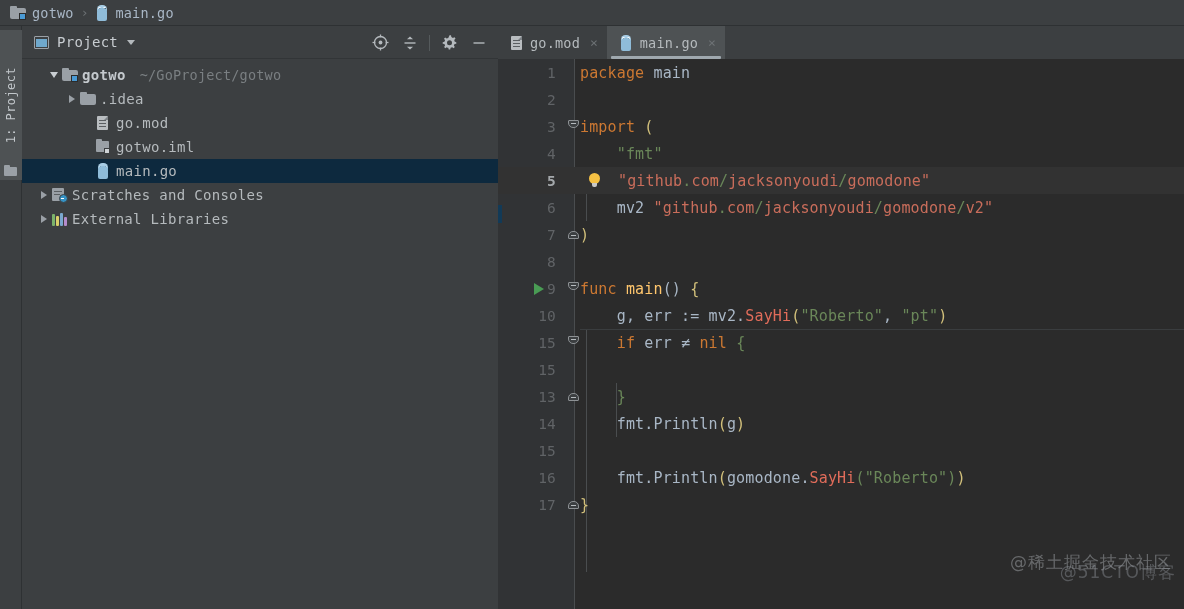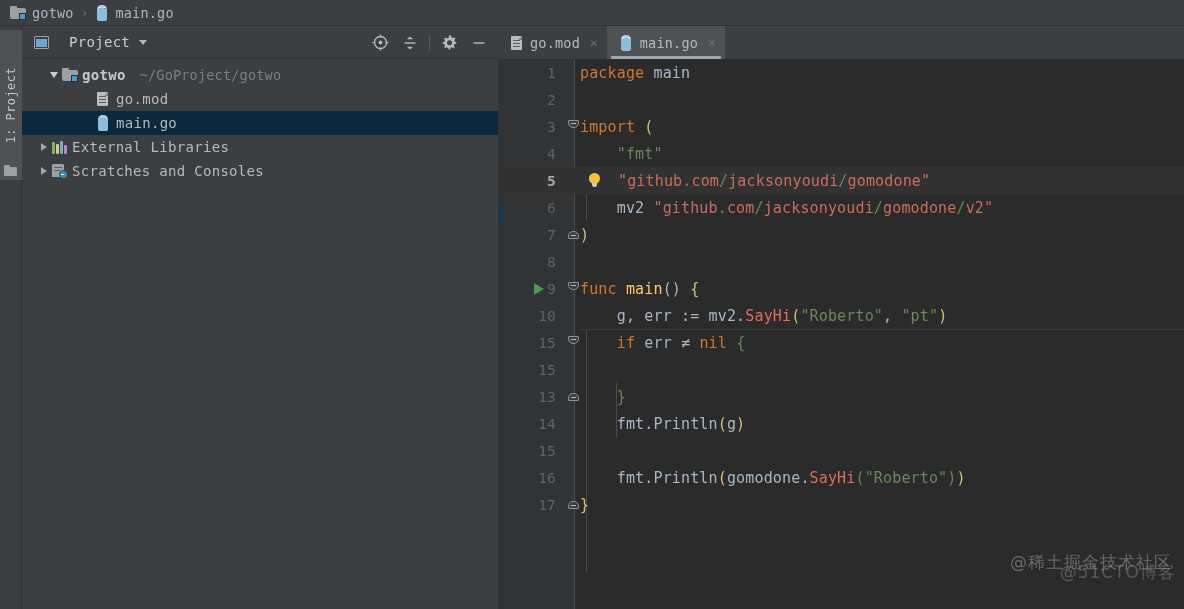--- a/index.html
+++ b/index.html
@@ -156,21 +156,21 @@
   .project-panel {
     position: absolute; left: 22px; top: 26px; width: 476px; height: 583px;
     background: #3c3f41;
   }
   .project-header {
     position: relative; height: 33px; width: 476px;
     display: flex; align-items: center; padding-left: 12px;
     border-bottom: 1px solid #323537;
   }
   .project-header .title {
-    color: #c8cdd1; font-size: 14px; letter-spacing: 0.3px; margin-left: 20px;
+    color: #c8cdd1; font-size: 14px; letter-spacing: 0.3px; margin-left: 8px;
   }
   .caret-down {
     width: 0; height: 0; margin-left: 9px;
     border-left: 4.5px solid transparent; border-right: 4.5px solid transparent;
     border-top: 5px solid #b4b9bd;
   }
   .hdr-actions {
     position: absolute; right: 4px; top: 0; height: 33px;
     display: flex; align-items: center; gap: 0px;
   }
@@ -423,35 +423,58 @@
           <span class="ico ico-folder-module">
               <span class="ftab"></span>
               <span class="fbody"></span>
               <span class="fbadge"></span>
             </span>
         </span>
         <span class="tree-label bold">gotwo</span>
         <span class="tree-path">~/GoProject/gotwo</span>
       </div>
 
+      <div class="tree-row" style="padding-left:42px">
+        <span class="tw">
+            <span class="tri-right"></span>
+          </span>
+        <span class="tree-ico">
+          <span class="ico ico-folder-plain">
+              <span class="ftab"></span>
+              <span class="fbody"></span>
+            </span>
+        </span>
+        <span class="tree-label">.idea</span>
+      </div>
 
       <div class="tree-row" style="padding-left:58px">
         <span class="tw"></span>
         <span class="tree-ico">
           <span class="ico ico-mod">
             <span class="sheet"></span>
               <span class="fold"></span>
             <span class="ln" style="top:5px"></span>
               <span class="ln" style="top:8px"></span>
               <span class="ln" style="top:11px"></span>
           </span>
         </span>
         <span class="tree-label">go.mod</span>
       </div>
 
+      <div class="tree-row" style="padding-left:58px">
+        <span class="tw"></span>
+        <span class="tree-ico">
+          <span class="ico ico-iml">
+              <span class="ftab"></span>
+              <span class="fbody"></span>
+              <span class="fbadge"></span>
+            </span>
+        </span>
+        <span class="tree-label">gotwo.iml</span>
+      </div>
 
       <div class="tree-row selected" style="padding-left:58px">
         <span class="tw"></span>
         <span class="tree-ico">
           <span class="ico ico-go">
             <span class="head"></span>
               <span class="eye-l"></span>
               <span class="eye-r"></span>
             <span class="pupil-l"></span>
               <span class="pupil-r"></span>
@@ -459,44 +482,44 @@
           </span>
         </span>
         <span class="tree-label">main.go</span>
       </div>
 
       <div class="tree-row" style="padding-left:14px">
         <span class="tw">
             <span class="tri-right"></span>
           </span>
         <span class="tree-ico">
-          <span class="ico ico-lib">
-            <i style="height:12px;background:#7bb36b"></i>
-            <i style="height:10px;background:#d9cf6a"></i>
-            <i style="height:13px;background:#7aa8cf"></i>
-            <i style="height:9px;background:#b58ccb"></i>
-          </span>
-        </span>
-        <span class="tree-label">External Libraries</span>
-      </div>
-
-      <div class="tree-row" style="padding-left:14px">
-        <span class="tw">
-            <span class="tri-right"></span>
-          </span>
-        <span class="tree-ico">
           <span class="ico ico-scratch">
             <span class="pad"></span>
             <span class="lnn" style="top:4px;width:8px"></span>
             <span class="lnn" style="top:7px;width:6px"></span>
             <span class="clock"></span>
               <span class="hand"></span>
           </span>
         </span>
         <span class="tree-label">Scratches and Consoles</span>
+      </div>
+
+      <div class="tree-row" style="padding-left:14px">
+        <span class="tw">
+            <span class="tri-right"></span>
+          </span>
+        <span class="tree-ico">
+          <span class="ico ico-lib">
+            <i style="height:12px;background:#7bb36b"></i>
+            <i style="height:10px;background:#d9cf6a"></i>
+            <i style="height:13px;background:#7aa8cf"></i>
+            <i style="height:9px;background:#b58ccb"></i>
+          </span>
+        </span>
+        <span class="tree-label">External Libraries</span>
       </div>
 
     </div>
   </div>
 
   <div class="editor-wrap">
 
     <div class="tab-bar">
       <div class="tab">
         <span class="ico ico-mod">

